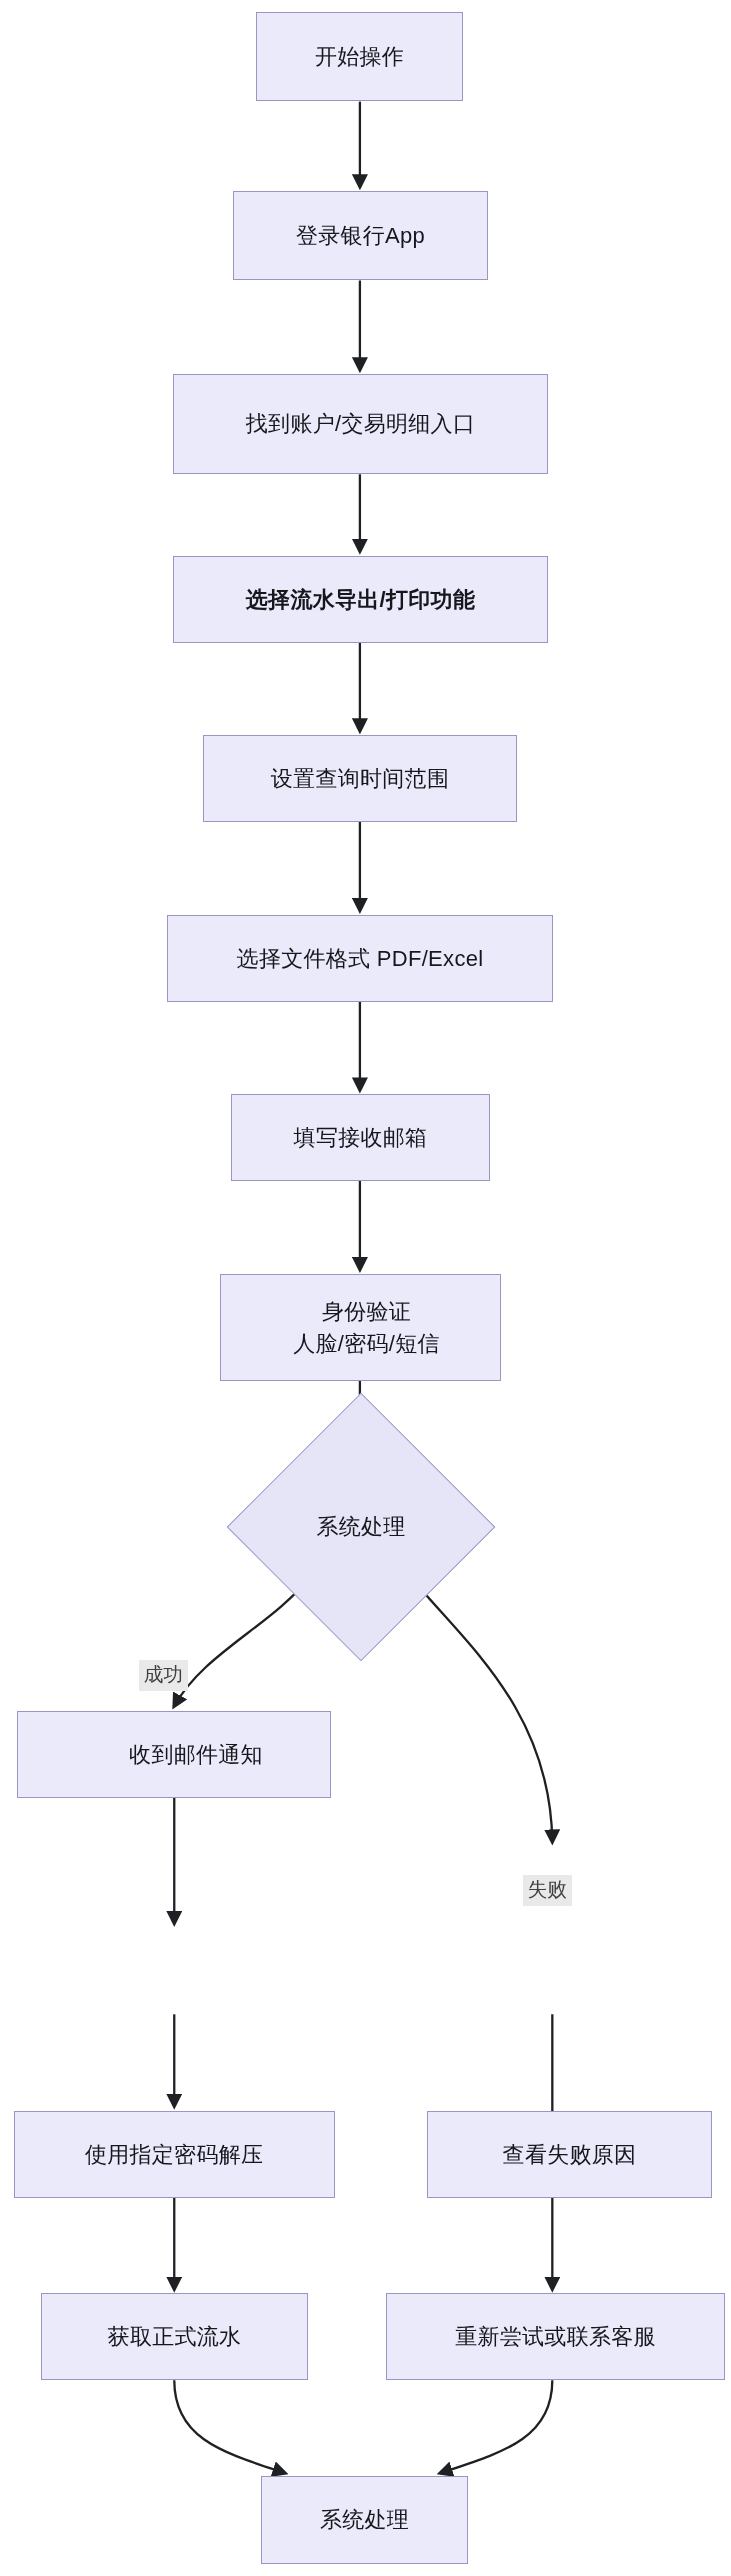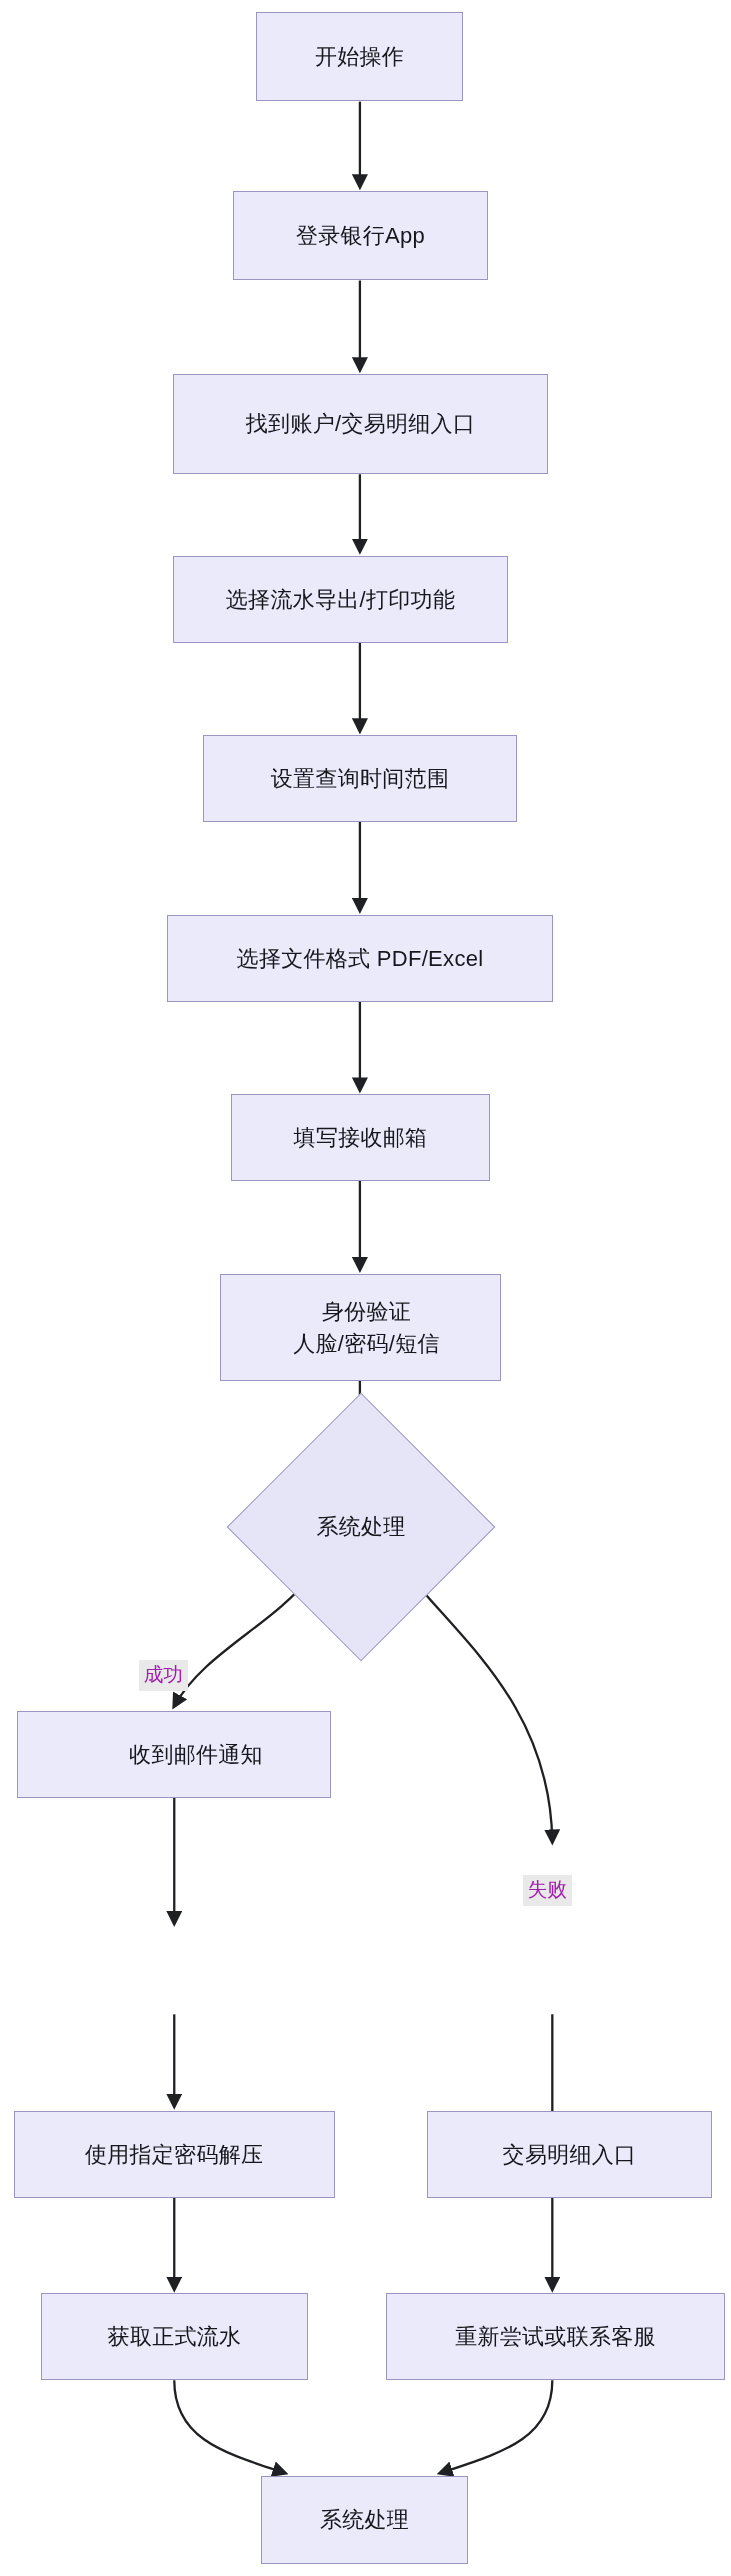--- a/index.html
+++ b/index.html
@@ -55,21 +55,21 @@
     box-sizing: border-box;
     transform: rotate(45deg);
   }
   .diamond-label {
     position: relative;
     z-index: 2;
   }
   .edge-label {
     position: absolute;
     background: #e9e9e9;
-    color: #a21caf;
+    color: #404040;
     font-size: 19.6px;
     line-height: 1.3;
     padding: 2px 4.7px 3.4px 4.7px;
     white-space: nowrap;
     box-sizing: border-box;
   }
 </style>
 </head>
 <body>
 
@@ -116,42 +116,42 @@
       <path d="M 815 3513 C 815 3600, 740 3620, 650 3650"></path>
     </g>
   </svg>
 
   <div class="node" style="left:256px; top:12.2px; width:207px; height:89px;">开始操作</div>
 
   <div class="node" style="left:233px; top:191px; width:255px; height:89px;">登录银行App</div>
 
   <div class="node" style="left:173px; top:374px; width:375px; height:100px;">找到账户/交易明细入口</div>
 
-  <div class="node" style="left:173px; top:556px; width:335px; height:87px;">选择流水导出/打印功能</div>
+  <div class="node" style="left:173px; top:556px; width:375px; height:87px;font-weight:bold;">选择流水导出/打印功能</div>
 
   <div class="node" style="left:203px; top:735px; width:314px; height:87px;">设置查询时间范围</div>
 
   <div class="node" style="left:167px; top:915px; width:386px; height:87px;">选择文件格式 PDF/Excel</div>
 
   <div class="node" style="left:231px; top:1094px; width:259px; height:87px;">填写接收邮箱</div>
 
   <div class="node" style="left:220px; top:1274px; width:281px; height:107px;padding-left:12px;">身份验证
 人脸/密码/短信</div>
 
   <div class="node diamond" style="left:266px; top:1432px; width:190px; height:190px;">
     <span class="diamond-shape"></span>
     <span class="diamond-label">系统处理</span>
   </div>
 
   <div class="node" style="left:17px; top:1711px; width:314px; height:87px;padding-left:44px;">收到邮件通知</div>
 
 
   <div class="node" style="left:13.6px; top:2111px; width:321px; height:87px;">使用指定密码解压</div>
 
-  <div class="node" style="left:427px; top:2111px; width:285px; height:87px;">交易明细入口</div>
+  <div class="node" style="left:427px; top:2111px; width:285px; height:87px;">查看失败原因</div>
 
   <div class="node" style="left:41px; top:2293px; width:267px; height:87px;">获取正式流水</div>
 
   <div class="node" style="left:386px; top:2293px; width:339px; height:87px;">重新尝试或联系客服</div>
 
   <div class="node" style="left:261px; top:2476px; width:207px; height:88px;">系统处理</div>
 
   <div class="edge-label" style="left:139px; top:1660px;">成功</div>
 
   <div class="edge-label" style="left:523px; top:1875px;">失败</div>

